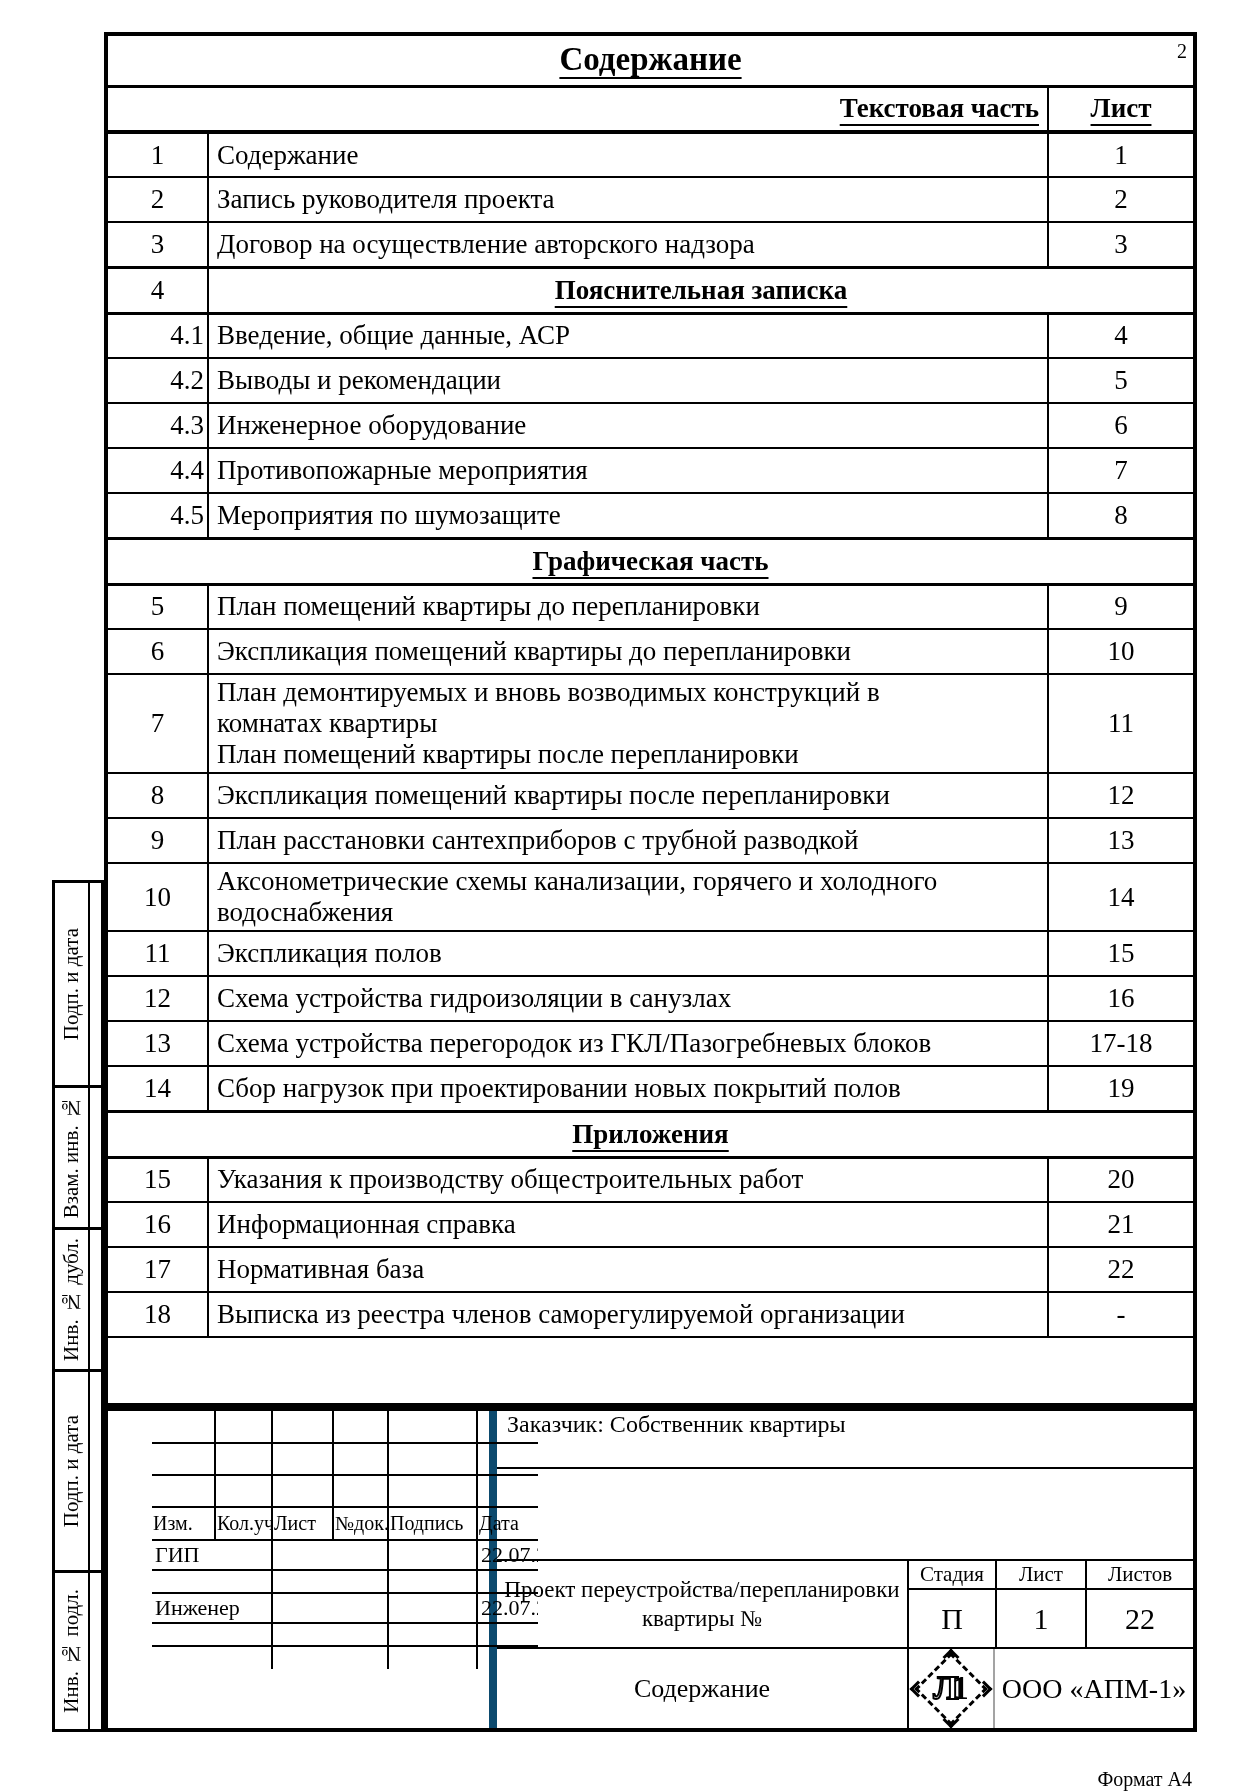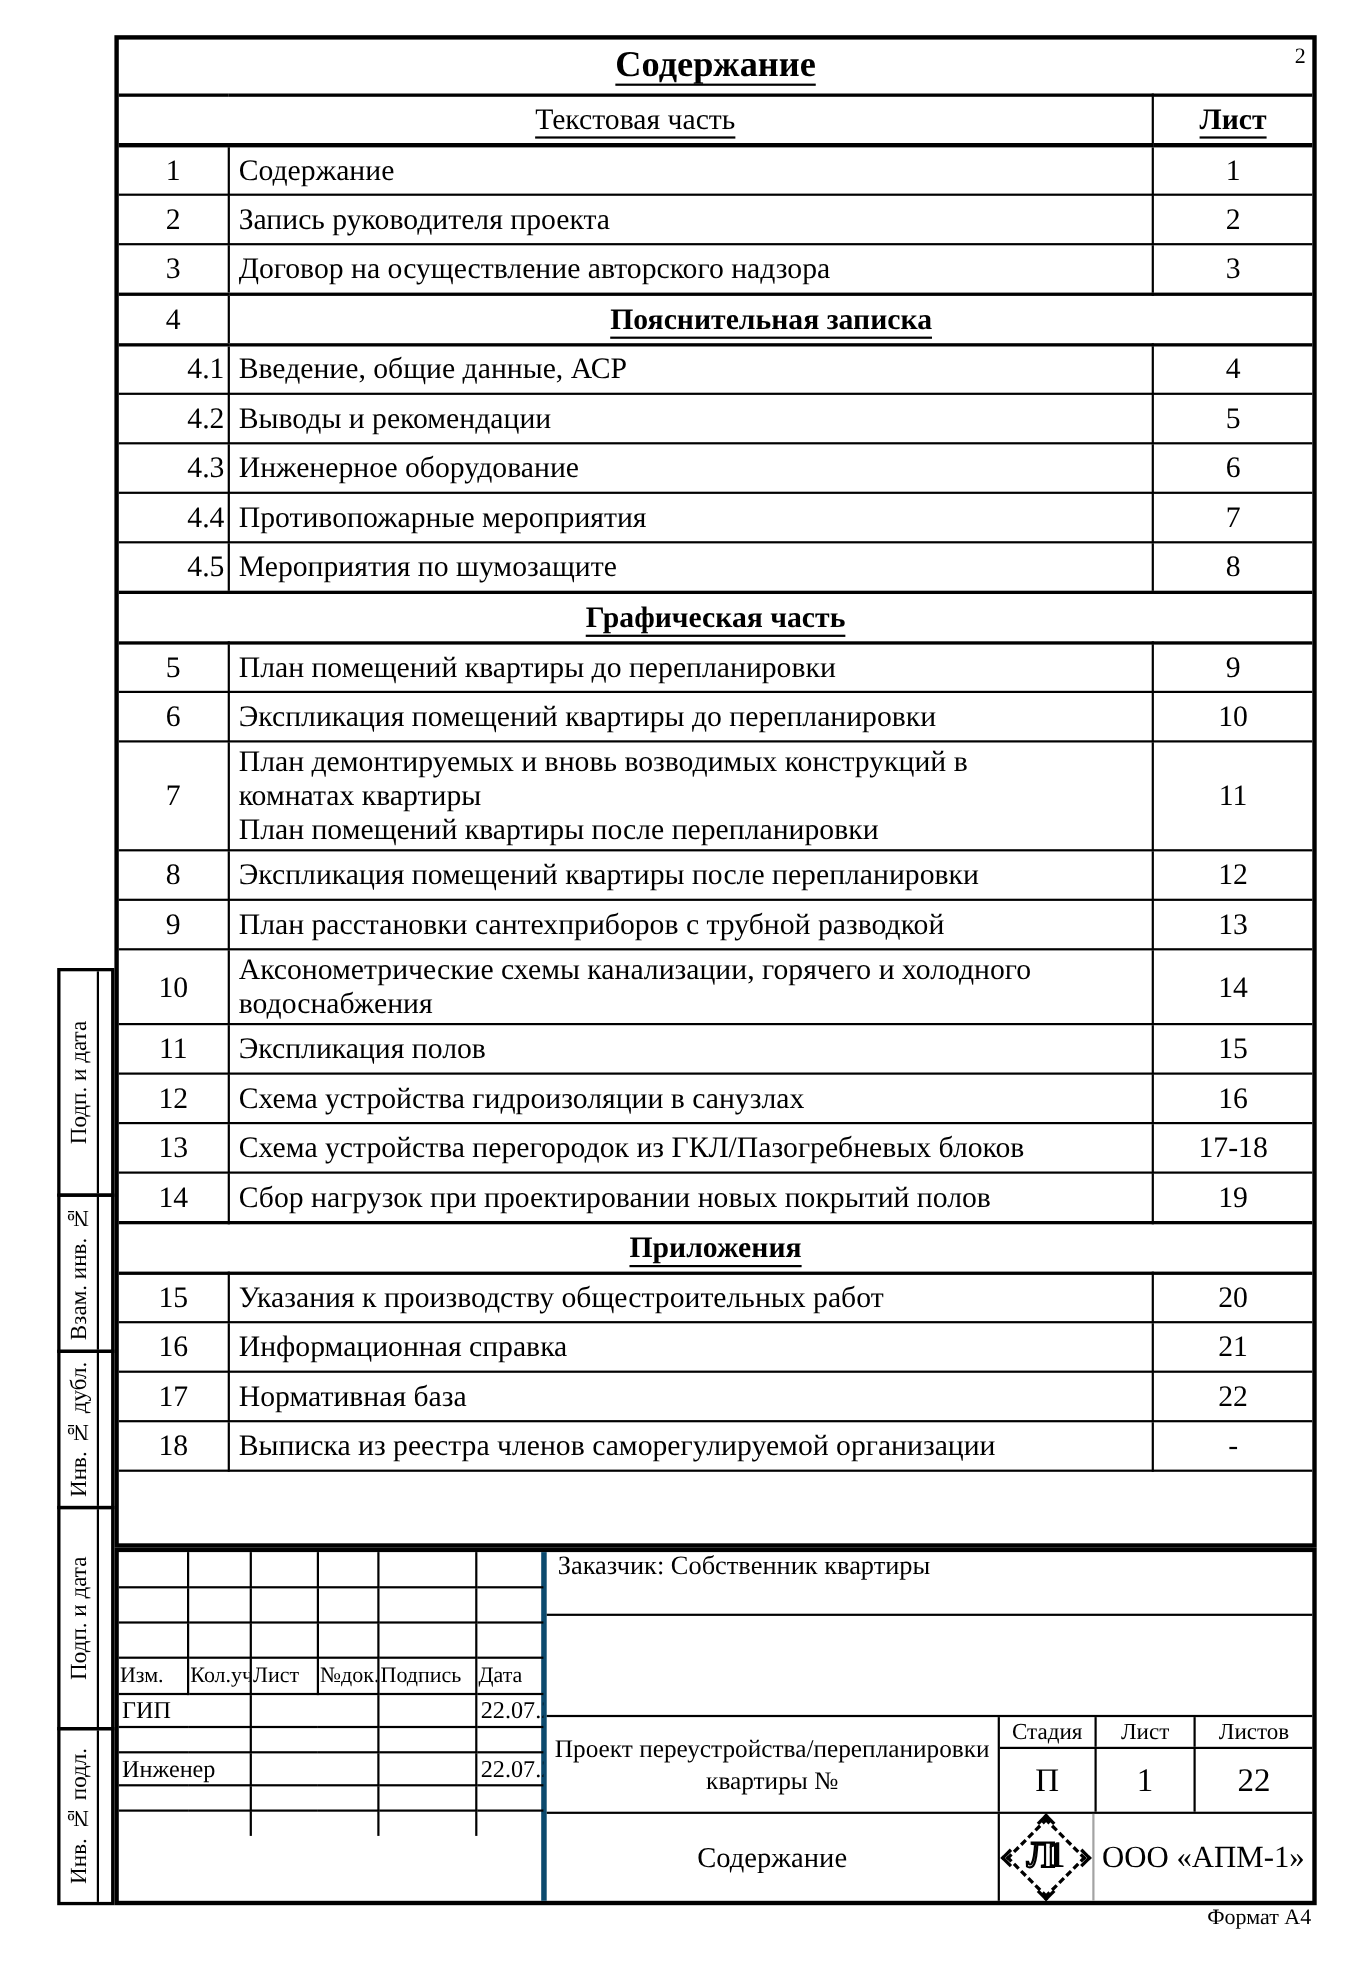--- a/index.html
+++ b/index.html
@@ -12,21 +12,21 @@
   table.toc{width:1085px;border-collapse:collapse;table-layout:fixed;}
   table.toc td{border:2px solid #000;padding:2px 8px;vertical-align:middle;
                font-size:27px;line-height:31px;box-sizing:border-box;}
   table.toc tr.t-doc-title td{border-top:none;height:50px;border-bottom:3px solid #000;}
   table.toc tr.t-part td{height:46px;border-bottom:4px solid #000;}
   table.toc td:first-child{border-left:none;}
   table.toc td:last-child{border-right:none;}
   .cell-title{position:relative;text-align:center;}
   .doc-title{font-size:33px;font-weight:bold;}
   .page-num{position:absolute;right:6px;top:0px;font-size:20px;font-weight:normal;}
-  .part-h{font-size:30px;font-weight:normal;text-align:center;}
+  .part-h{font-size:30px;font-weight:bold;text-align:right;}
   .sheet-h{font-size:29px;font-weight:bold;text-align:center;}
   .u{text-decoration:underline;text-underline-offset:7px;text-decoration-thickness:2px;}
 
   table.toc tr.t-row td,table.toc tr.t-sub td{height:45px;}
   table.toc tr.t-sec td{height:46px;border-top:3px solid #000;border-bottom:3px solid #000;}
   table.toc tr.t-spacer td{height:64px;border-bottom:none;}
   td.num{text-align:center;padding:2px 2px;}
   tr.t-sub td.num{text-align:right;padding-right:3px;}
   td.txt{text-align:left;white-space:pre-line;}
   td.sheet{text-align:center;}
@@ -42,21 +42,21 @@
   .side-cell .blank{flex:1;border-left:2px solid #000;}
   .sc1{top:0;height:208px;}
   .sc2{top:205px;height:145px;}
   .sc3{top:347px;height:145px;}
   .sc4{top:489px;height:204px;}
   .sc5{top:690px;height:162px;}
 
   
   .titleblock{position:absolute;left:104px;top:1407px;width:1093px;height:325px;
               border:4px solid #000;box-sizing:border-box;display:flex;}
-  .tb-left{width:389px;border-right:5px solid #0c4a6e;box-sizing:border-box;}
+  .tb-left{width:389px;border-right:8px solid #0c4a6e;box-sizing:border-box;padding-left:44px;}
   table.tb-grid{border-collapse:collapse;table-layout:fixed;width:386px;}
   table.tb-grid td{border:2px solid #000;padding:0 3px;font-size:21px;vertical-align:middle;
                    overflow:hidden;white-space:nowrap;box-sizing:border-box;}
   table.tb-grid td:first-child{border-left:none;}
   table.tb-grid td:last-child{border-right:none;}
   table.tb-grid tr:first-child td{border-top:none;}
   table.tb-grid tr:last-child td{border-bottom:none;}
   tr.g-e td{height:32px;}
   tr.g-izm td{height:33px;font-size:20px;padding:0 1px;}
   tr.g-role td{height:30px;font-size:21px;}
@@ -93,21 +93,21 @@
   .logo-m{position:absolute;left:50%;top:50%;transform:translate(-50%,-54%);
           font-weight:bold;font-size:34px;line-height:34px;}
   .m-outline{color:#fff;-webkit-text-stroke:2px #000;}
   .m-solid{margin-left:-7px;}
   .arr{position:absolute;width:9px;height:9px;border-left:3px solid #000;border-top:3px solid #000;}
   .arr-top{left:50%;top:2px;transform:translateX(-50%) rotate(45deg);}
   .arr-bottom{left:50%;bottom:2px;transform:translateX(-50%) rotate(225deg);}
   .arr-left{top:50%;left:3px;transform:translateY(-50%) rotate(-45deg);}
   .arr-right{top:50%;right:3px;transform:translateY(-50%) rotate(135deg);}
 
-  .format-label{position:absolute;right:46px;top:1732px;font-size:20px;}
+  .format-label{position:absolute;right:46px;top:1768px;font-size:20px;}
 </style>
 </head>
 <body>
 
 <div class="page">
 
   <div class="toc-frame">
     <table class="toc">
       <colgroup>
           <col style="width:100px">

